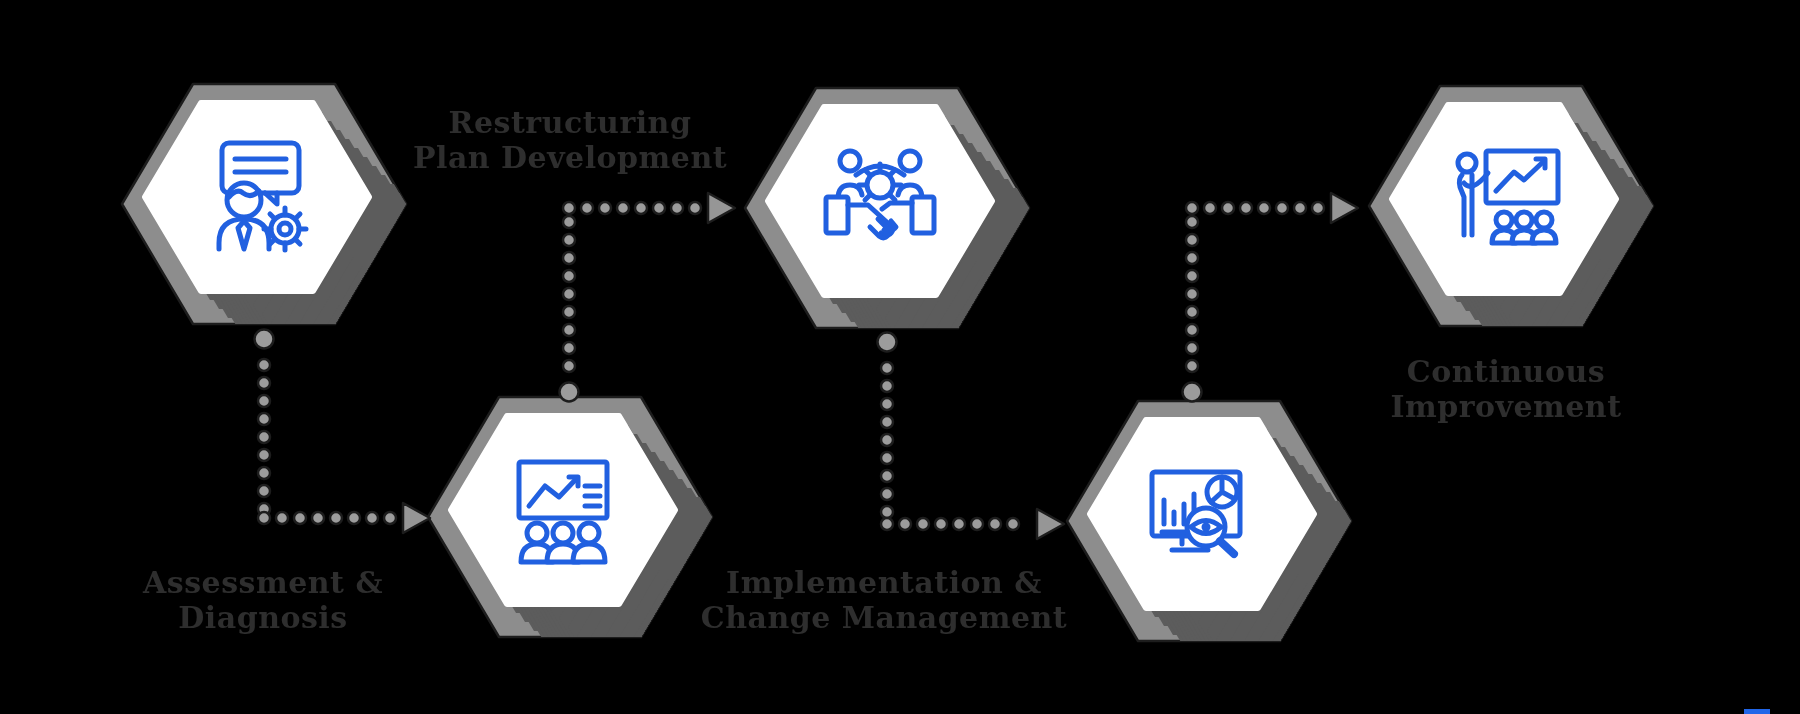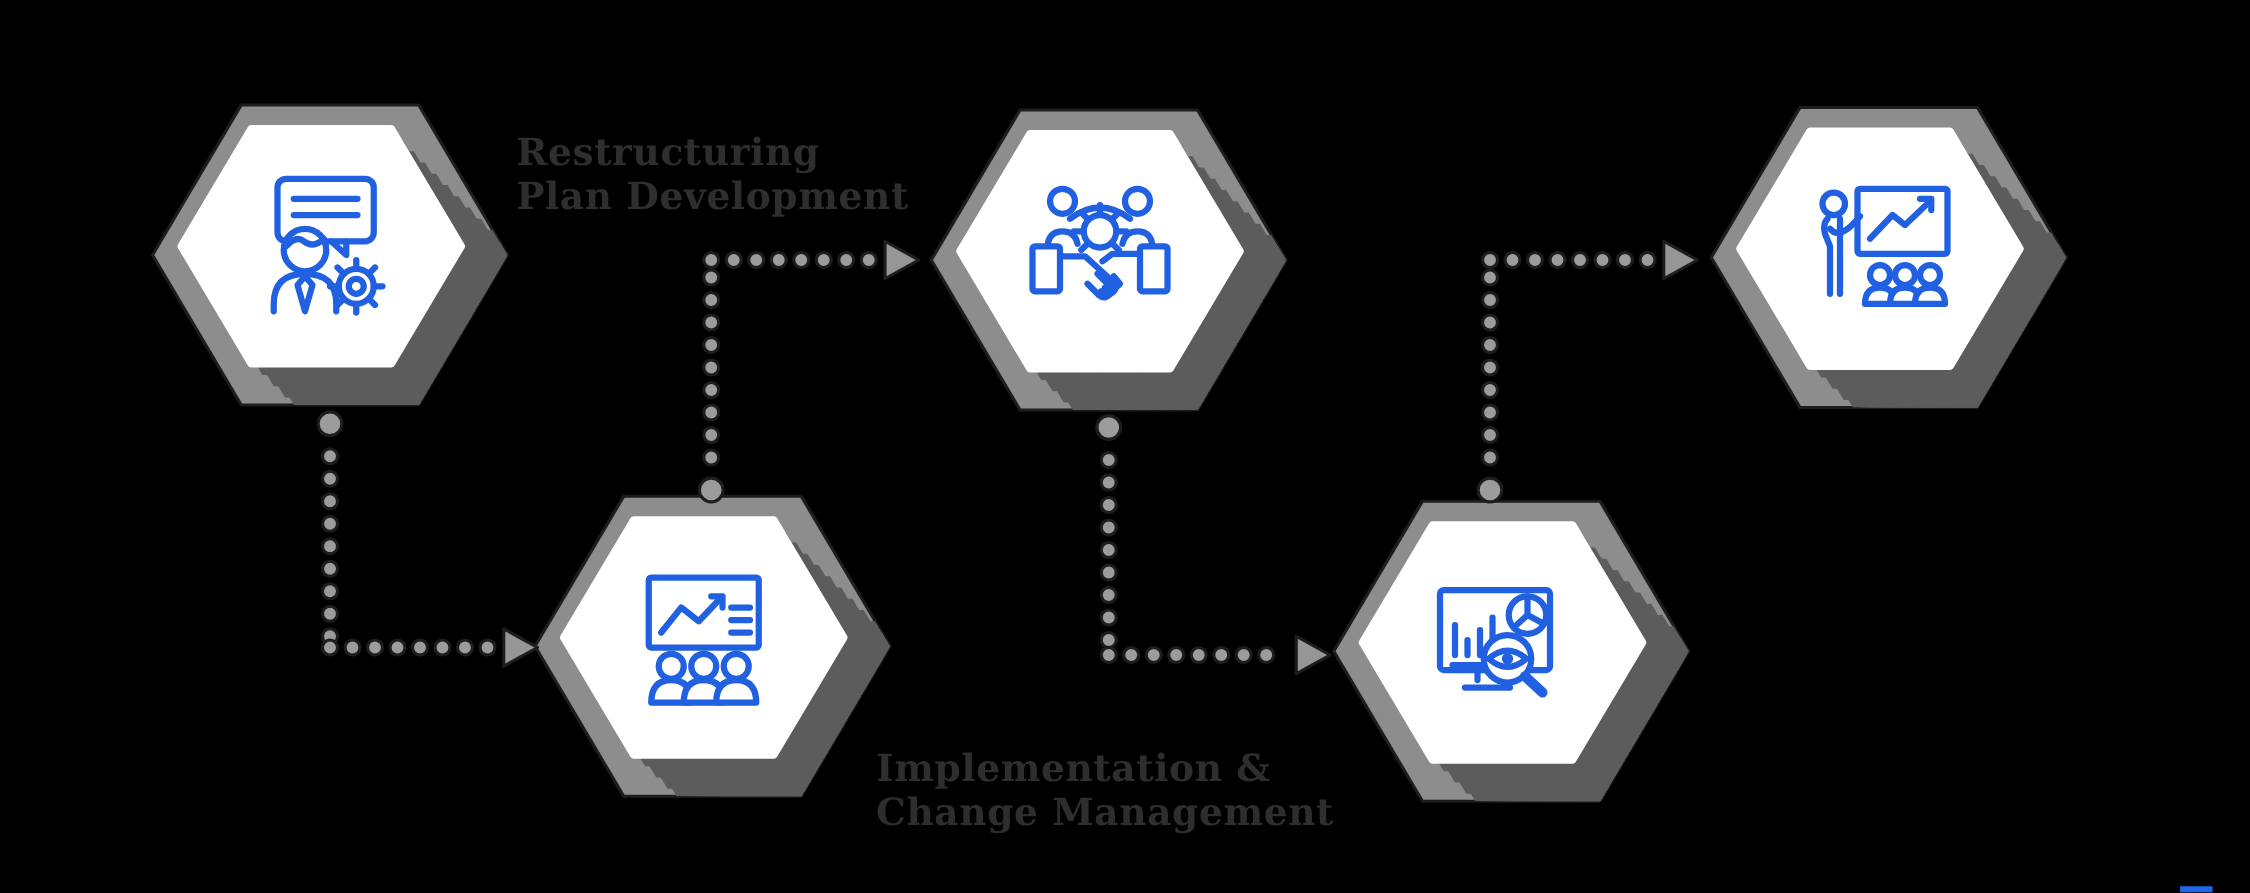--- a/index.html
+++ b/index.html
@@ -14,21 +14,21 @@
   .shadow-group use{fill:#5c5c5c;}
   .icon-svg{
     position:absolute;left:83px;top:63px;width:120px;height:120px;
     fill:none;stroke:#2160e0;stroke-width:5;stroke-linecap:round;stroke-linejoin:round;
   }
   .icon-svg .fillwhite{fill:#ffffff;}
   .icon-svg .fillblue{fill:#2160e0;stroke:none;}
   .step-label{
     position:absolute;transform:translateX(-50%);
     font-size:30px;line-height:35px;font-weight:bold;letter-spacing:.5px;
-    color:#2e2e2e;white-space:pre-line;
+    color:#2e2e2e;text-align:center;white-space:pre-line;
   }
   #connector-layer{position:absolute;left:0;top:0;width:1800px;height:714px;pointer-events:none;}
   #watermark{position:absolute;left:1744px;top:709px;width:26px;height:10px;background:#2166e8;}
 </style>
 </head>
 <body>
 
 <div id="canvas" style="background: rgb(0, 0, 0);">
 
   <svg width="0" height="0" style="position:absolute">
@@ -324,19 +324,23 @@
       <circle cx="1210" cy="208" r="6" fill="#9c9c9c" stroke="#1d1d1d" stroke-width="2.5"></circle>
       <circle cx="1228" cy="208" r="6" fill="#9c9c9c" stroke="#1d1d1d" stroke-width="2.5"></circle>
       <circle cx="1246" cy="208" r="6" fill="#9c9c9c" stroke="#1d1d1d" stroke-width="2.5"></circle>
       <circle cx="1264" cy="208" r="6" fill="#9c9c9c" stroke="#1d1d1d" stroke-width="2.5"></circle>
       <circle cx="1282" cy="208" r="6" fill="#9c9c9c" stroke="#1d1d1d" stroke-width="2.5"></circle>
       <circle cx="1300" cy="208" r="6" fill="#9c9c9c" stroke="#1d1d1d" stroke-width="2.5"></circle>
       <circle cx="1318" cy="208" r="6" fill="#9c9c9c" stroke="#1d1d1d" stroke-width="2.5"></circle>
       <polygon points="1331,193 1358,208 1331,223" fill="#969696" stroke="#1d1d1d" stroke-width="2.5" stroke-linejoin="round"></polygon>
     </svg>
 
+  <div class="step-label" style="left: 263px; top: 565px; color: rgb(46, 46, 46);">Assessment &amp;
+Diagnosis</div>
   <div class="step-label" style="left: 570px; top: 105px; color: rgb(46, 46, 46);">Restructuring
 Plan Development</div>
-  <div class="step-label" style="left: 884px; top: 565px; color: rgb(46, 46, 46); margin-top: 33px;">Implementation &amp;
+  <div class="step-label" style="left: 884px; top: 565px; color: rgb(46, 46, 46);">Implementation &amp;
 Change Management</div>
+  <div class="step-label" style="left: 1506px; top: 354px; color: rgb(46, 46, 46);">Continuous
+Improvement</div>
 
   <div id="watermark" style="background: rgb(33, 102, 232);"></div>
 </div>
 
 </body></html>

